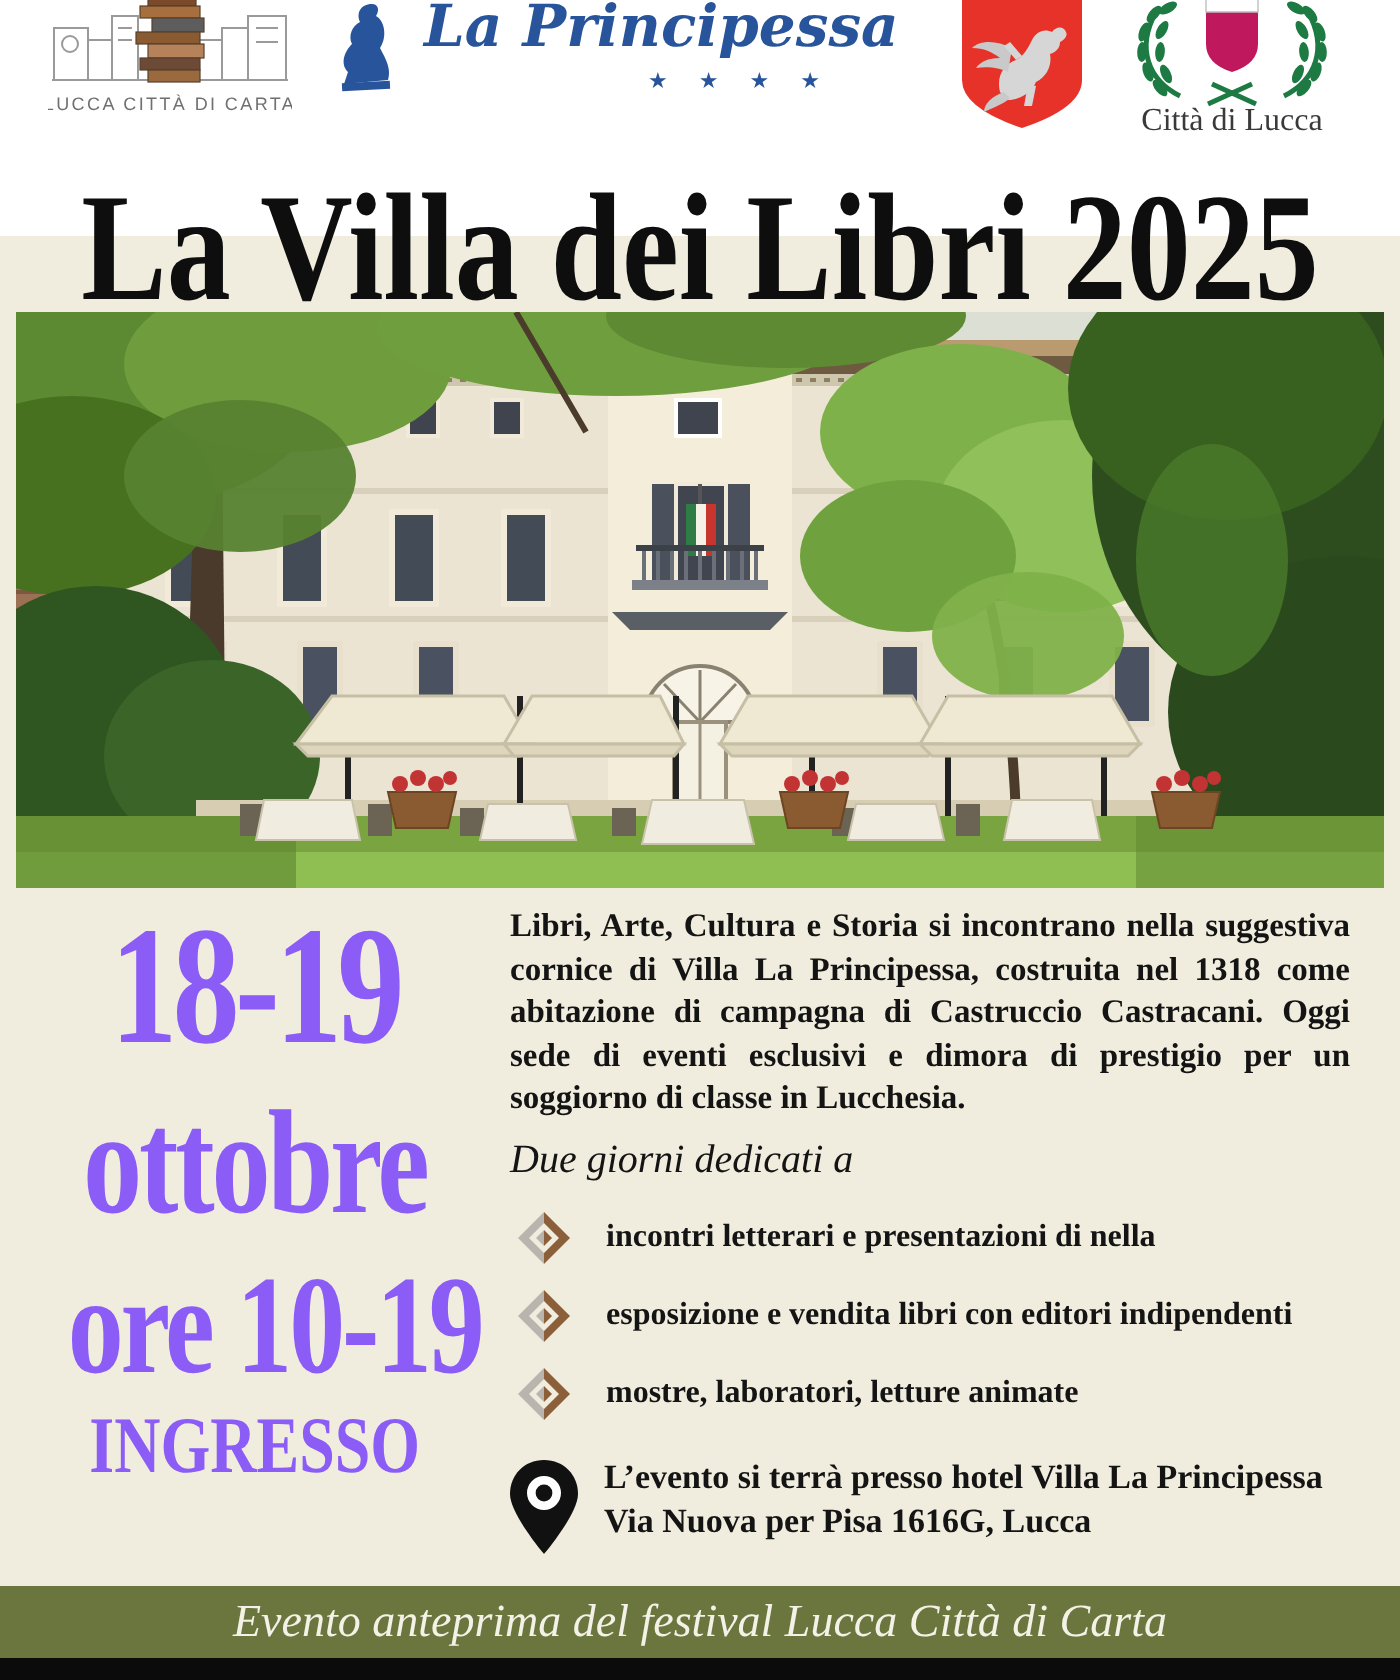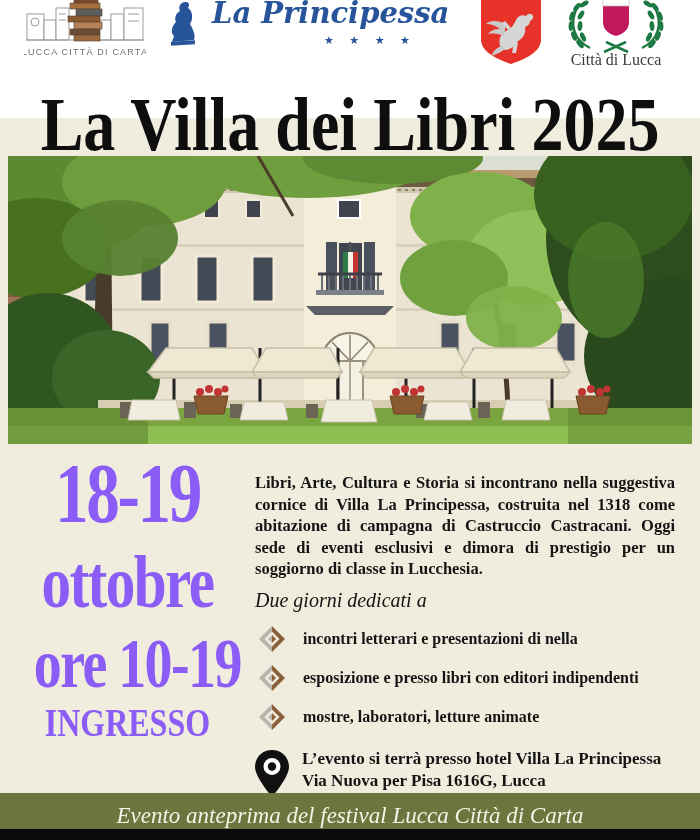--- a/index.html
+++ b/index.html
@@ -25,33 +25,33 @@
   .photo svg{display:block;}
   
   .schedule{position:absolute;left:8px;top:448px;width:238px;text-align:center;
       font-weight:bold;color:#8b5cf6;}
   .cond{display:inline-block;transform:scaleX(0.8);transform-origin:50% 50%;white-space:nowrap;}
   .line-dates{font-size:84px;line-height:92px;letter-spacing:-3px;}
   .line-month{font-size:74px;line-height:84px;letter-spacing:-2px;}
   .line-hours{font-size:70px;line-height:80px;letter-spacing:-2px;}
   .line-adm{font-size:40px;line-height:37px;}
   
-  .content{position:absolute;left:255px;top:452px;width:420px;margin-top:20px;}
+  .content{position:absolute;left:255px;top:452px;width:420px;}
   .desc{font-weight:bold;font-size:16.5px;line-height:21.5px;text-align:justify;}
   .sub{font-style:italic;font-size:20px;margin-top:9px;}
   .bullets{margin-top:13px;}
   .bullet-row{display:flex;align-items:center;gap:17px;margin-bottom:11px;padding-left:3px;}
   .bullet-icon{flex:0 0 auto;width:28px;height:28px;}
   .bullet-text{font-weight:bold;font-size:16px;}
   .loc{display:flex;gap:13px;margin-top:17px;align-items:flex-start;}
   .pin-icon{flex:0 0 auto;width:34px;height:47px;margin-top:2px;}
   .loc-text{font-weight:bold;font-size:17px;line-height:22.5px;}
   
   .banner{position:absolute;top:793px;left:0;width:700px;height:36px;background:#6b763f;
-      display:flex;align-items:flex-end;justify-content:center;}
+      display:flex;align-items:center;justify-content:center;}
   .banner-text{font-style:italic;font-size:23px;color:#f4f2e6;}
   .blackbar{position:absolute;top:829px;left:0;width:700px;height:11px;background:#0b0b0b;}
   .logo-caption{font-family:"Liberation Sans",sans-serif;}
 </style>
 </head>
 <body>
 
 <div class="poster">
 
   <div class="header">
@@ -358,21 +358,21 @@
         </svg>
         <span class="bullet-text">incontri letterari e presentazioni di nella</span>
       </div>
       <div class="bullet-row">
         <svg class="bullet-icon" viewBox="0 0 28 28">
           <path d="M14,1 L1,14 L14,27 L14,21.5 L6.5,14 L14,6.5 Z" fill="#b9b5ae"></path>
           <path d="M14,1 L27,14 L14,27 L14,21.5 L21.5,14 L14,6.5 Z" fill="#8a5f3a"></path>
           <path d="M14,10 L10,14 L14,18 Z" fill="#b9b5ae"></path>
           <path d="M14,10 L18,14 L14,18 Z" fill="#8a5f3a"></path>
         </svg>
-        <span class="bullet-text">esposizione e presso libri con editori indipendenti</span>
+        <span class="bullet-text">esposizione e vendita libri con editori indipendenti</span>
       </div>
       <div class="bullet-row">
         <svg class="bullet-icon" viewBox="0 0 28 28">
           <path d="M14,1 L1,14 L14,27 L14,21.5 L6.5,14 L14,6.5 Z" fill="#b9b5ae"></path>
           <path d="M14,1 L27,14 L14,27 L14,21.5 L21.5,14 L14,6.5 Z" fill="#8a5f3a"></path>
           <path d="M14,10 L10,14 L14,18 Z" fill="#b9b5ae"></path>
           <path d="M14,10 L18,14 L14,18 Z" fill="#8a5f3a"></path>
         </svg>
         <span class="bullet-text">mostre, laboratori, letture animate</span>
       </div>

